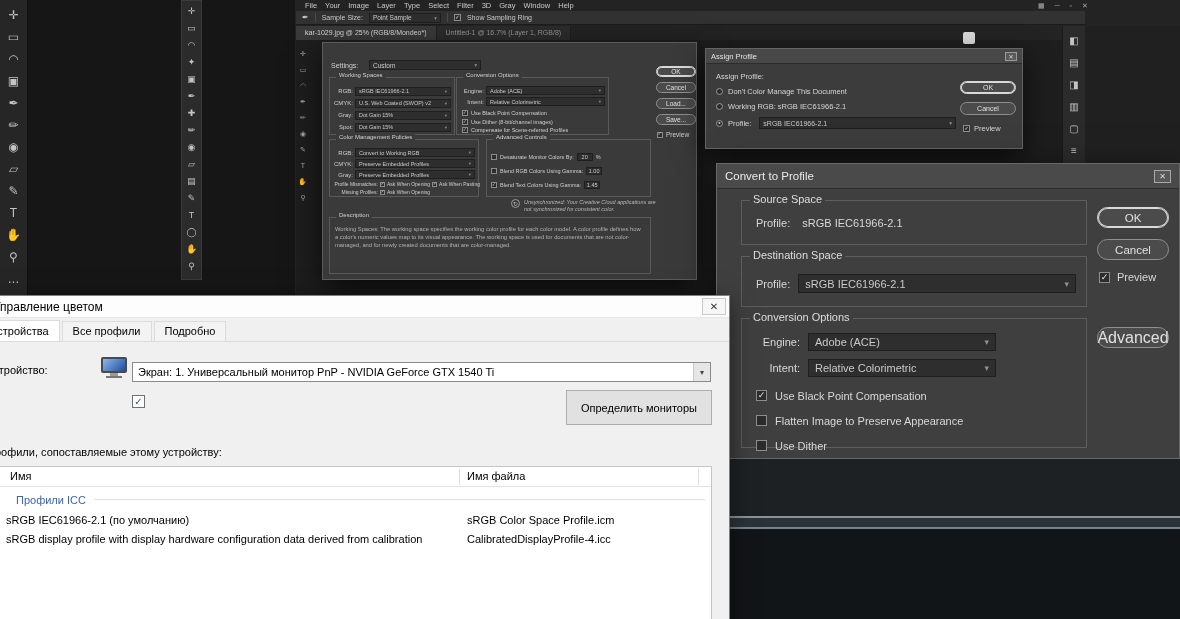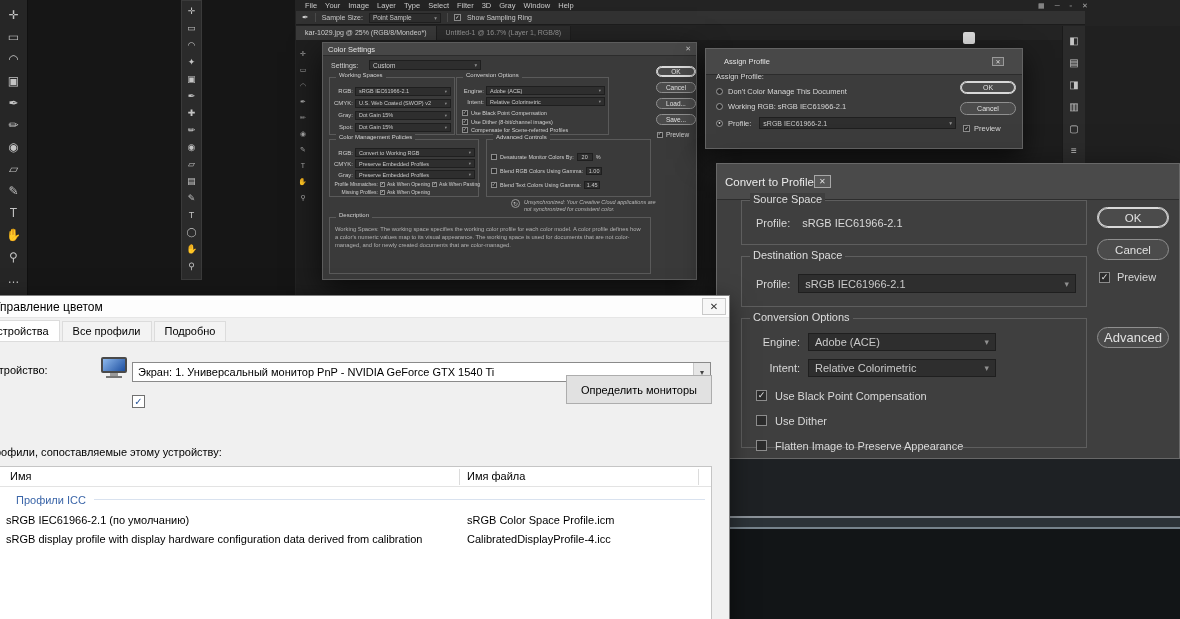--- a/index.html
+++ b/index.html
@@ -123,24 +123,20 @@
     <div class="tool" style="height:22px;line-height:22px;font-size:10px">◧</div>
     <div class="tool" style="height:22px;line-height:22px;font-size:10px">▤</div>
     <div class="tool" style="height:22px;line-height:22px;font-size:10px">◨</div>
     <div class="tool" style="height:22px;line-height:22px;font-size:10px">▥</div>
     <div class="tool" style="height:22px;line-height:22px;font-size:10px">▢</div>
     <div class="tool" style="height:22px;line-height:22px;font-size:10px">≡</div>
   </div>
 <div class="abs" style="left:963px;top:32px;width:12px;height:12px;background:#d9d9d9;border-radius:2px"></div>
 
 <div class="abs" style="left:322px;top:42px;width:375px;height:238px;background:#3a3a3a;border:1px solid #5c5c5c;box-shadow:0 10px 30px rgba(0,0,0,.65);font-size:7px;color:#cfcfcf">
-  <div class="abs flex" style="left:0;top:0;right:0;height:13px;background:#474747;border-bottom:1px solid #2c2c2c;padding:0 5px;justify-content:space-between">
-    <span style="font-size:7.5px;color:#e2e2e2">Color Settings</span>
-    <span style="color:#bdbdbd;font-size:7px">✕</span>
-  </div>
   <span class="abs" style="left:8px;top:19px">Settings:</span>
   <div class="abs dd" style="left:46px;top:17px;width:112px;height:10px;font-size:6.5px">
       <span>Custom</span>
       <span class="car">▾</span>
     </div>
 
   <div class="fs" style="left:6px;top:34px;width:126px;height:58px">
     <span class="lg">Working Spaces</span>
     <div class="abs" style="left:3px;top:7px;right:3px">
         <div class="flex" style="height:12px;gap:2px">
@@ -283,21 +279,21 @@
   <div class="btn" style="left:333px;top:39px;width:40px;height:11px;border-radius:6px;font-size:6.5px">Cancel</div>
   <div class="btn" style="left:333px;top:55px;width:40px;height:11px;border-radius:6px;font-size:6.5px">Load...</div>
   <div class="btn" style="left:333px;top:71px;width:40px;height:11px;border-radius:6px;font-size:6.5px">Save...</div>
   <div class="abs flex" style="left:334px;top:88px;gap:3px">
     <span class="chk" style="width:6px;height:6px;font-size:4.5px">✓</span>
     <span style="font-size:6.5px">Preview</span>
   </div>
 </div>
 
 <div class="abs" style="left:705px;top:48px;width:318px;height:101px;background:#3c3c3c;border:1px solid #646464;box-shadow:0 10px 26px rgba(0,0,0,.65);font-size:7.5px;color:#d6d6d6">
-  <div class="abs flex" style="left:0;top:0;right:0;height:26px;background:#484848;border-bottom:1px solid #2c2c2c;padding:0 18px;justify-content:space-between">
+  <div class="abs flex" style="left:0;top:0;right:0;height:15px;background:#484848;border-bottom:1px solid #2c2c2c;padding:0 5px;justify-content:space-between">
     <span style="font-size:7.5px;color:#e2e2e2">Assign Profile</span>
     <span style="width:12px;height:9px;border:1px solid #9a9a9a;background:#5a5a5a;color:#ddd;font-size:6px;display:inline-flex;align-items:center;justify-content:center">✕</span>
   </div>
   <span class="abs" style="left:10px;top:23px">Assign Profile:</span>
   <div class="abs flex" style="left:10px;top:38px;gap:5px">
     <span class="radio" style="width:7px;height:7px;font-size:4px"></span>
     <span class="nowrap">Don't Color Manage This Document</span>
   </div>
   <div class="abs flex" style="left:10px;top:53px;gap:5px">
     <span class="radio" style="width:7px;height:7px;font-size:4px"></span>
@@ -313,21 +309,21 @@
   </div>
   <div class="btn focus" style="left:254px;top:32px;width:56px;height:13px;border-radius:7px;font-size:7px">OK</div>
   <div class="btn" style="left:254px;top:53px;width:56px;height:13px;border-radius:7px;font-size:7px">Cancel</div>
   <div class="abs flex" style="left:257px;top:75px;gap:4px">
     <span class="chk" style="width:7px;height:7px;font-size:5px">✓</span>
     <span>Preview</span>
   </div>
 </div>
 
 <div class="abs" style="left:716px;top:163px;width:464px;height:296px;background:#3f3f3f;border:1px solid #686868;box-shadow:0 12px 34px rgba(0,0,0,.7);font-size:11px;color:#d8d8d8">
-  <div class="abs flex" style="left:0;top:0;right:0;height:36px;background:#4a4a4a;border-bottom:1px solid #2d2d2d;padding:0 8px;justify-content:flex-start">
+  <div class="abs flex" style="left:0;top:0;right:0;height:25px;background:#4a4a4a;border-bottom:1px solid #2d2d2d;padding:0 8px;justify-content:space-between">
     <span style="font-size:11.5px;color:#eaeaea">Convert to Profile</span>
     <span style="width:17px;height:13px;border:1px solid #a8a8a8;background:#585858;color:#ddd;font-size:8px;display:inline-flex;align-items:center;justify-content:center">✕</span>
   </div>
 
   <div class="fs cpfs" style="left:24px;top:36px;width:346px;height:45px;border-color:#5e5e5e">
     <span class="lg">Source Space</span>
     <div class="abs flex" style="left:14px;top:16px;gap:12px">
       <span>Profile:</span>
       <span class="nowrap">sRGB IEC61966-2.1</span>
     </div>
@@ -360,36 +356,36 @@
           <span class="car">▾</span>
         </div>
     </div>
     <div class="abs" style="left:14px;top:64px;right:8px">
         <div class="flex" style="height:25px;gap:8px">
         <span class="chk" style="width:11px;height:11px;font-size:9px">✓</span>
         <span class="nowrap">Use Black Point Compensation</span>
       </div>
         <div class="flex" style="height:25px;gap:8px">
         <span class="chk" style="width:11px;height:11px;font-size:9px"></span>
-        <span class="nowrap">Use Dither</span>
+        <span class="nowrap">Flatten Image to Preserve Appearance</span>
       </div>
         <div class="flex" style="height:25px;gap:8px">
         <span class="chk" style="width:11px;height:11px;font-size:9px"></span>
-        <span class="nowrap">Flatten Image to Preserve Appearance</span>
+        <span class="nowrap">Use Dither</span>
       </div>
       </div>
   </div>
 
   <div class="btn focus" style="left:380px;top:43px;width:72px;height:21px;border-radius:11px;font-size:11.5px">OK</div>
   <div class="btn" style="left:380px;top:75px;width:72px;height:21px;border-radius:11px;font-size:11.5px">Cancel</div>
   <div class="abs flex" style="left:382px;top:107px;gap:7px">
     <span class="chk" style="width:11px;height:11px;font-size:9px">✓</span>
     <span>Preview</span>
   </div>
-  <div class="btn" style="left:380px;top:163px;width:72px;height:21px;border-radius:11px;font-size:13px">Advanced</div>
+  <div class="btn" style="left:380px;top:163px;width:72px;height:21px;border-radius:11px;font-size:16px">Advanced</div>
 </div>
 
 <div class="abs" style="left:730px;top:459px;width:450px;height:160px;background:#1e2124">
   <div class="abs" style="left:0;top:57px;width:450px;height:2px;background:#8b9299"></div>
   <div class="abs" style="left:0;top:59px;width:450px;height:9px;background:#2c3338"></div>
   <div class="abs" style="left:0;top:68px;width:450px;height:2px;background:#76838c"></div>
   <div class="abs" style="left:0;top:70px;width:450px;height:90px;background:#121517"></div>
 </div>
 
 <div class="abs" style="left:-24px;top:295px;width:754px;height:340px;background:#f0f0f0;border:1px solid #808080;box-shadow:0 6px 22px rgba(0,0,0,.5);font-size:11px;color:#000">
@@ -410,21 +406,21 @@
     <div style="width:8px;height:3px;background:#9a9a9a;margin:0 auto"></div>
     <div style="width:16px;height:2px;background:#767676;margin:0 auto"></div>
   </div>
   <div class="abs" style="left:155px;top:66px;width:579px;height:20px;background:#fff;border:1px solid #8a8a8a;display:flex;align-items:center">
     <span style="padding-left:5px;flex:1;white-space:nowrap;overflow:hidden">Экран: 1. Универсальный монитор PnP - NVIDIA GeForce GTX 1540 Ti</span>
     <span style="width:17px;height:18px;background:#e6e6e6;border-left:1px solid #c9c9c9;display:inline-flex;align-items:center;justify-content:center;font-size:8px;color:#444">▾</span>
   </div>
   <div class="abs flex" style="left:155px;top:99px;gap:6px">
     <span class="wchk" style="width:13px;height:13px;font-size:10px">✓</span>
   </div>
-  <div class="wbtn" style="left:589px;top:79px;width:146px;height:29px">Определить мониторы</div>
+  <div class="wbtn" style="left:589px;top:94px;width:146px;height:35px">Определить мониторы</div>
 
   <span class="abs" style="left:10px;top:150px">Профили, сопоставляемые этому устройству:</span>
 
   <div class="abs" style="left:8px;top:170px;width:727px;height:180px;background:#fff;border:1px solid #c5c5c5">
     <div class="abs" style="left:0;top:0;right:0;height:20px;border-bottom:1px solid #e3e3e3;background:#fff">
       <span style="position:absolute;left:24px;top:3px">Имя</span>
       <span style="position:absolute;left:481px;top:3px">Имя файла</span>
       <span style="position:absolute;left:473px;top:2px;width:1px;height:16px;background:#dcdcdc"></span>
       <span style="position:absolute;left:712px;top:2px;width:1px;height:16px;background:#dcdcdc"></span>
     </div>

